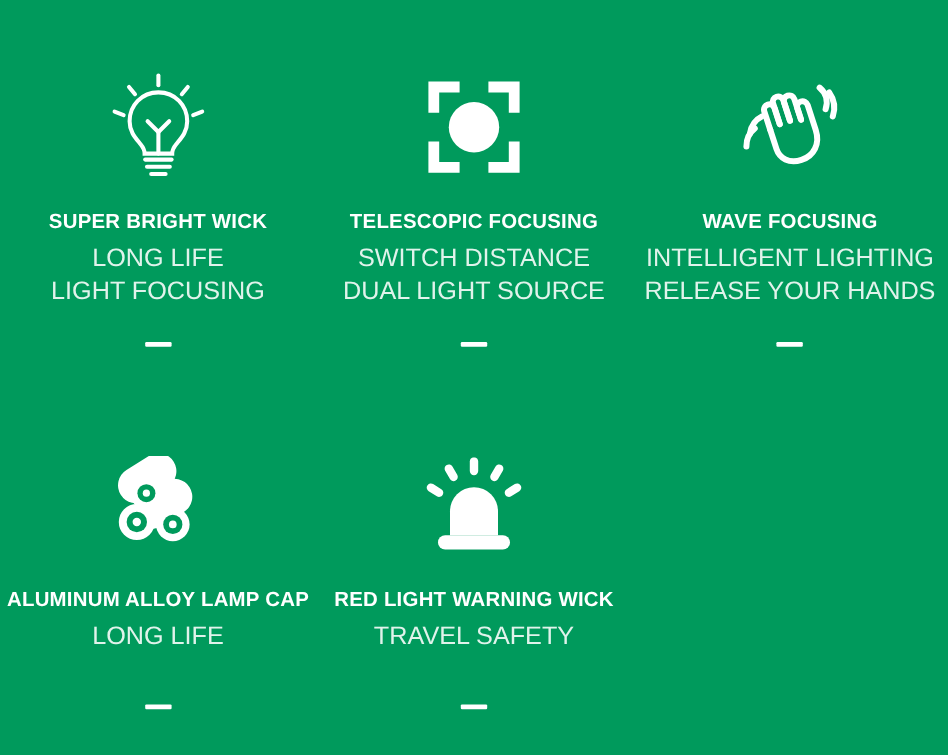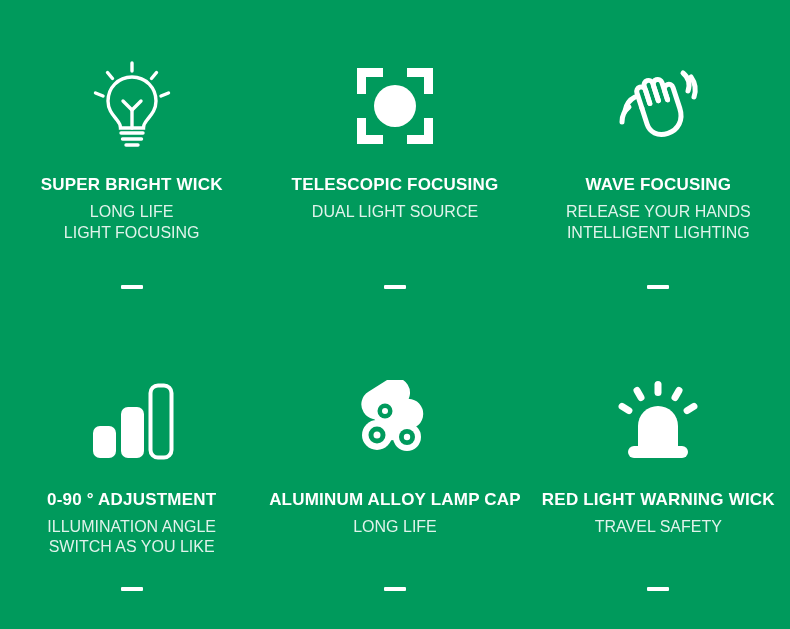--- a/index.html
+++ b/index.html
@@ -51,21 +51,21 @@
   }
   .title {
     font-size: 17px;
     font-weight: bold;
     color: #ffffff;
     letter-spacing: 0.2px;
     white-space: nowrap;
     margin-bottom: 9px;
   }
   .sub {
-    font-size: 16px;
+    font-size: 21px;
     font-weight: normal;
     color: rgba(255,255,255,0.88);
     white-space: nowrap;
     line-height: 1.30;
   }
   .dash {
     position: absolute;
     bottom: 38px;
     left: 50%;
     transform: translateX(-50%);
@@ -112,20 +112,21 @@
         <svg width="80" height="80" viewBox="0 0 80 80" fill="#ffffff">
           <path d="M2 2 H28 V11 H11 V28 H2 Z"></path>
           <path d="M78 2 H52 V11 H69 V28 H78 Z"></path>
           <path d="M2 78 H28 V69 H11 V52 H2 Z"></path>
           <path d="M78 78 H52 V69 H69 V52 H78 Z"></path>
           <circle cx="40" cy="40" r="21"></circle>
         </svg>
       </div>
       <div class="texts">
         <div class="title">TELESCOPIC FOCUSING</div>
+        <div class="sub">SWITCH DISTANCE</div>
         <div class="sub">DUAL LIGHT SOURCE</div>
       </div>
       <div class="dash"></div>
     </div>
 
     <div class="cell row1">
       <div class="icon-wrap">
         <svg width="86" height="86" viewBox="0 0 86 86" fill="none" stroke="#ffffff" stroke-width="5" stroke-linecap="round" stroke-linejoin="round">
           <g transform="rotate(-18 43 43)">
             <path d="M27 40 V24 a4.5 4.5 0 0 1 9 0 V38"></path>
@@ -136,41 +137,26 @@
           <path d="M68 10 C74 15 75 22 73 28" stroke-width="5"></path>
           <path d="M77 6 C85 13 86 23 83 31" stroke-width="5" opacity="0"></path>
           <path d="M20 34 C14 37 11 42 10 48" stroke-width="5"></path>
           <path d="M13 44 C8 48 6 53 6 58" stroke-width="5" opacity="0"></path>
           <path d="M76 14 C81 21 81 28 79 34"></path>
           <path d="M14 44 C9 48 7 54 7 59"></path>
         </svg>
       </div>
       <div class="texts">
         <div class="title">WAVE FOCUSING</div>
+        <div class="sub">INTELLIGENT LIGHTING</div>
         <div class="sub">RELEASE YOUR HANDS</div>
-        <div class="sub">INTELLIGENT LIGHTING</div>
-      </div>
-      <div class="dash"></div>
-    </div>
-
-    <div class="cell row2">
-      <div class="icon-wrap">
-        <svg width="84" height="80" viewBox="0 0 84 80" fill="none">
-          <rect x="3" y="45" width="23" height="32" rx="7" fill="#ffffff"></rect>
-          <rect x="31" y="26" width="23" height="51" rx="7" fill="#ffffff"></rect>
-          <rect x="60.5" y="4.5" width="21" height="72" rx="7.5" fill="none" stroke="#ffffff" stroke-width="4"></rect>
-        </svg>
-      </div>
-      <div class="texts">
-        <div class="title">0-90 ° ADJUSTMENT</div>
-        <div class="sub">ILLUMINATION ANGLE</div>
-        <div class="sub">SWITCH AS YOU LIKE</div>
-      </div>
-      <div class="dash"></div>
-    </div>
+      </div>
+      <div class="dash"></div>
+    </div>
+
 
     <div class="cell row2">
       <div class="icon-wrap">
         <svg width="84" height="82" viewBox="0 0 84 82" fill="#ffffff">
           <g transform="rotate(-32 42 41)">
             <rect x="20" y="2" width="52" height="30" rx="15"></rect>
             <rect x="20" y="27" width="52" height="30" rx="15"></rect>
             <rect x="4" y="52" width="52" height="30" rx="15" opacity="0"></rect>
           </g>
           <circle cx="32" cy="31" r="13.5" fill="#ffffff"></circle>

